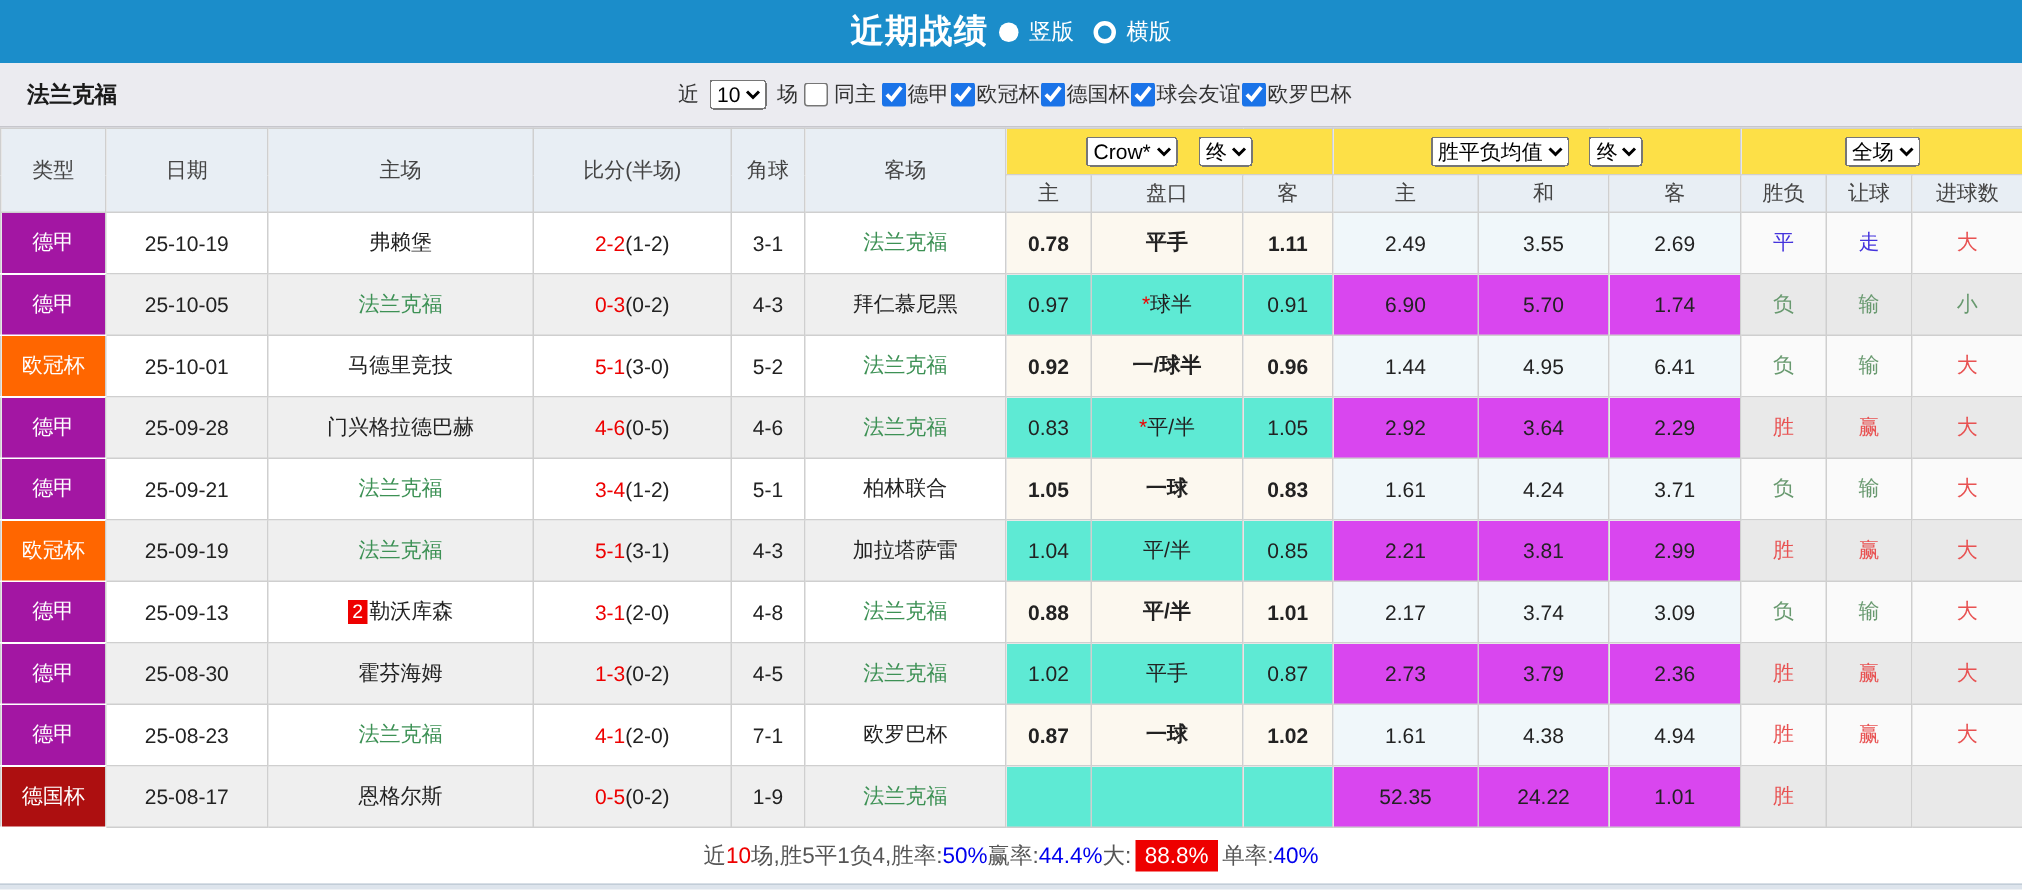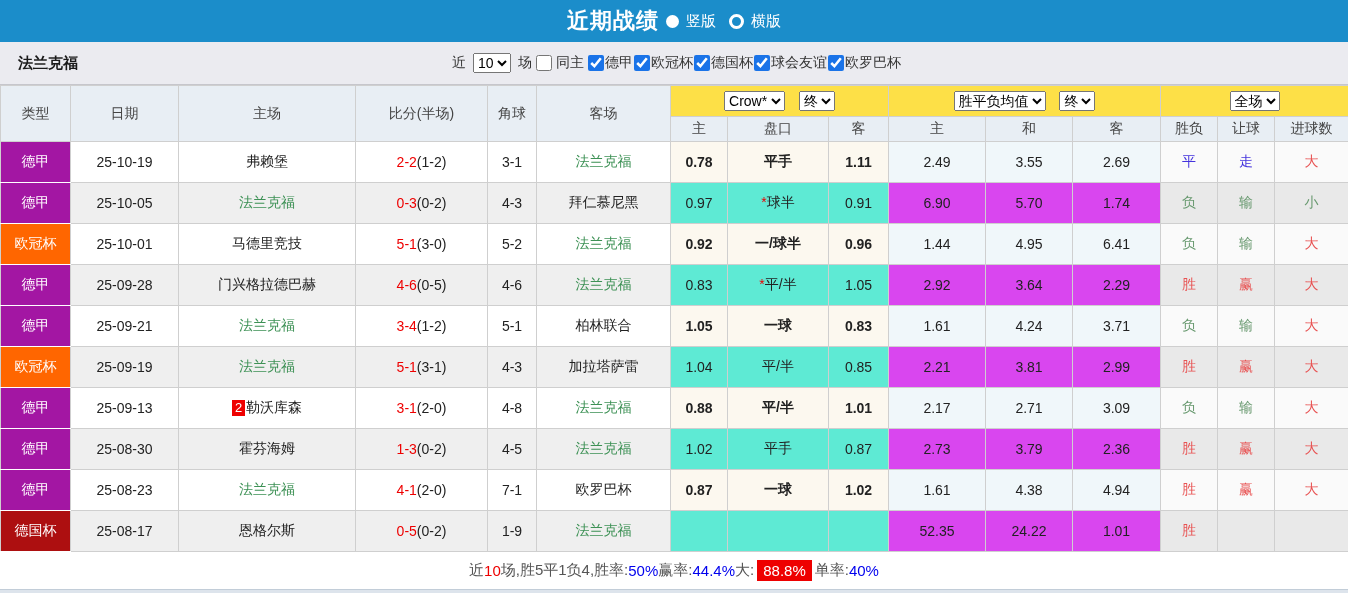--- a/index.html
+++ b/index.html
@@ -269,21 +269,21 @@
         <td class="type" style="background: rgb(163, 22, 163);">德甲</td>
         <td>25-09-13</td>
         <td><span class="rank-badge">2</span><span class="team-link">勒沃库森</span></td>
         <td><span class="score-ft">3-1</span><span class="score-ht">(2-0)</span></td>
         <td>4-8</td>
         <td><span class="team-link green">法兰克福</span></td>
         <td class="asian">0.88</td>
         <td class="asian"><span>平/半</span></td>
         <td class="asian">1.01</td>
         <td class="euro">2.17</td>
-        <td class="euro">2.71</td>
+        <td class="euro">3.74</td>
         <td class="euro">3.09</td>
         <td class="res t-green">负</td>
         <td class="res t-green">输</td>
         <td class="res t-red">大</td>
       </tr>
       <tr class="even">
         <td class="type" style="background: rgb(163, 22, 163);">德甲</td>
         <td>25-08-30</td>
         <td><span class="team-link">霍芬海姆</span></td>
         <td><span class="score-ft">1-3</span><span class="score-ht">(0-2)</span></td>

